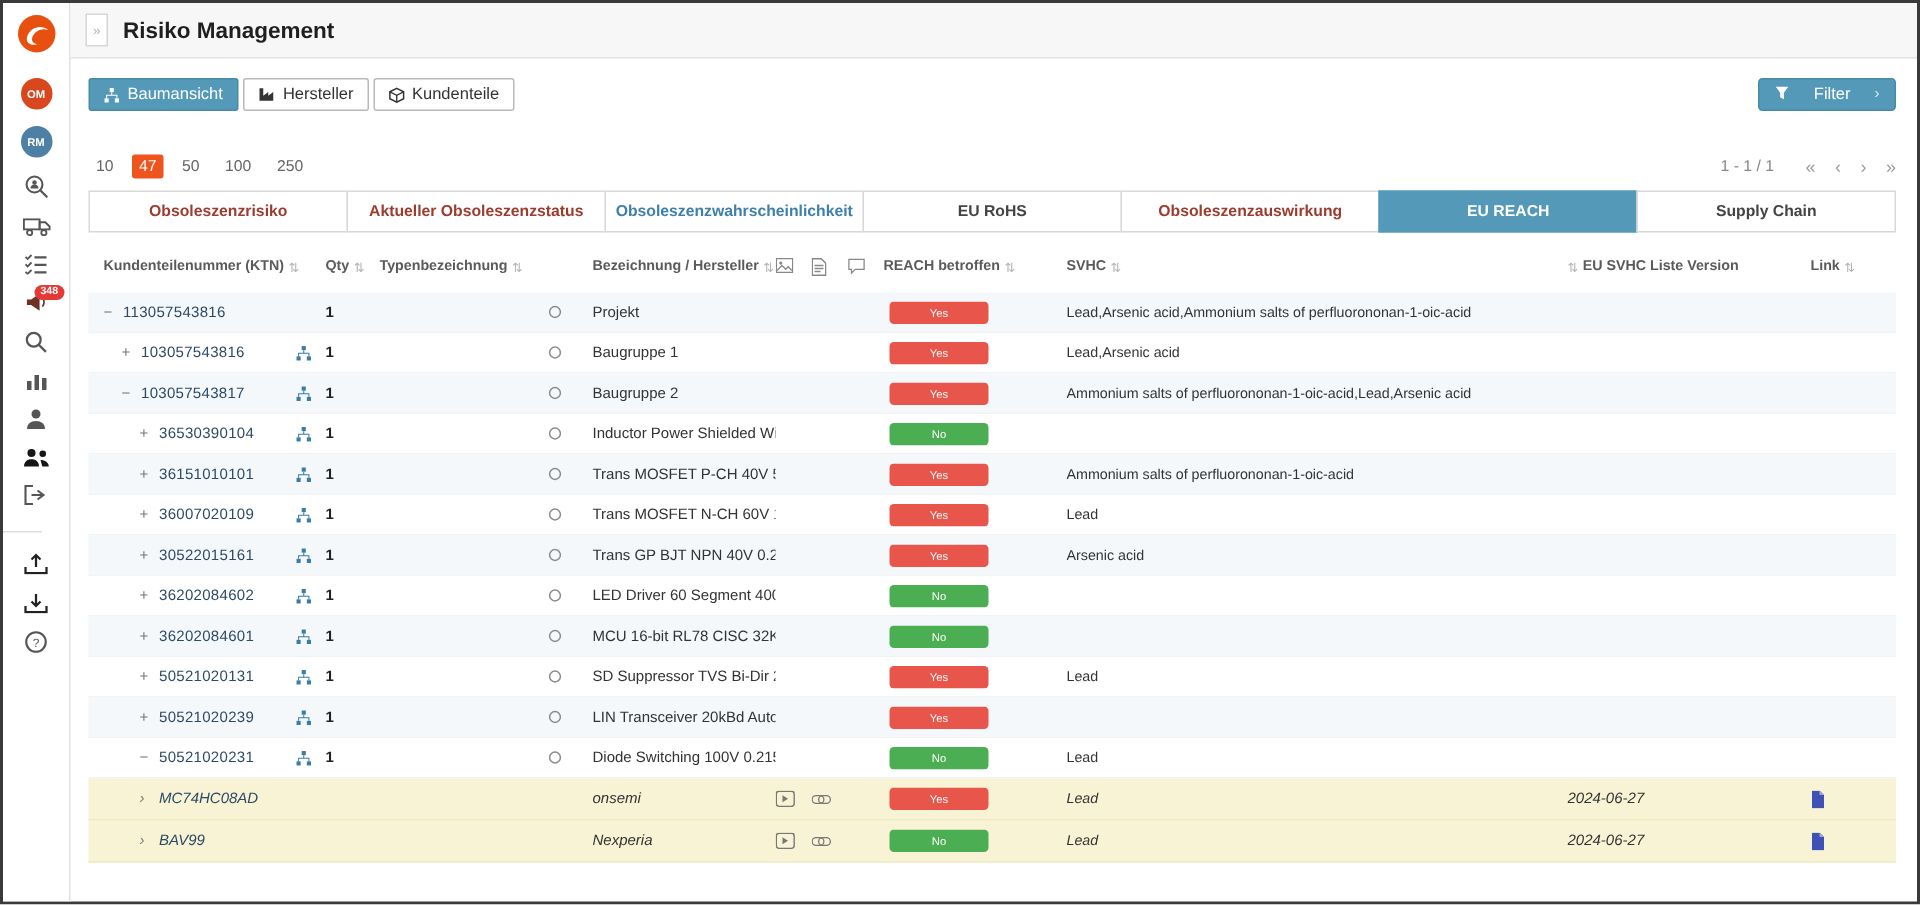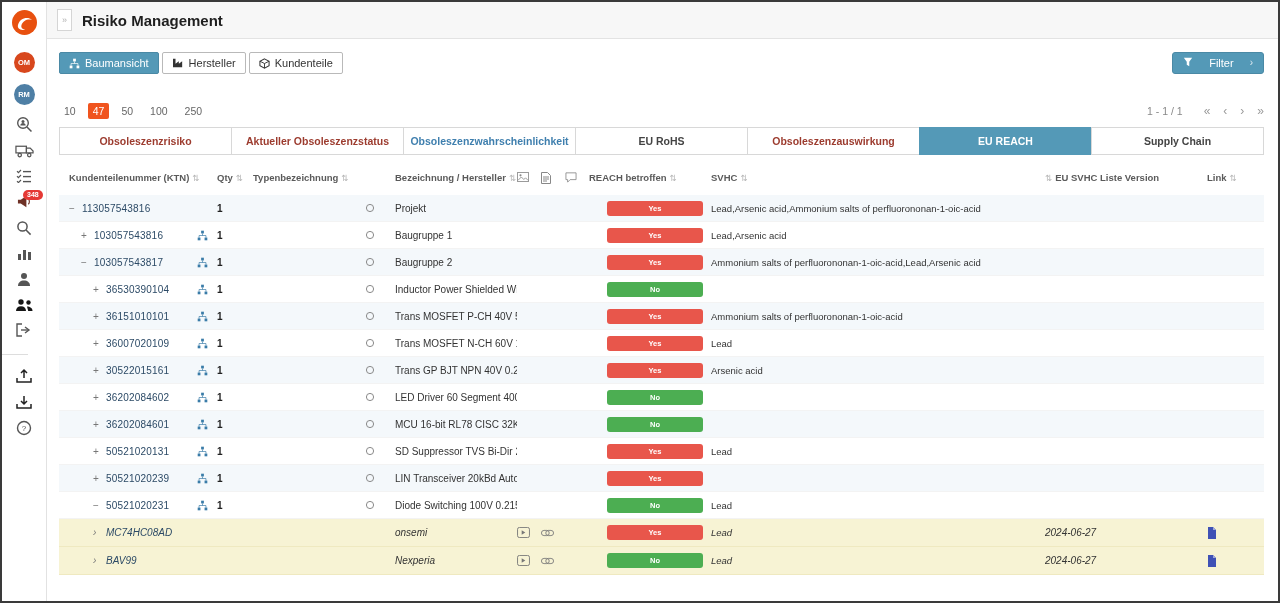--- a/index.html
+++ b/index.html
@@ -55,21 +55,21 @@
   .trow{display:flex;align-items:center;height:27px;font-size:10px;color:#333;border-bottom:1px solid #f3f3f3}
   .trow.striped{background:#f4f8fb}
   .trow.mfr{background:#f7f3d4;font-style:italic;height:28px;border-bottom:1px solid #efe9c0}
   .expander{color:#777;width:13px;cursor:pointer;font-size:10px;flex:0 0 13px}
   .ktn{color:#2c4a66;cursor:pointer;letter-spacing:.2px}
   .ktn.u,.mfr-name{}
   .mfr-name{color:#2c4a66;cursor:pointer}
   .ind0{padding-left:10px}.ind1{padding-left:22px}.ind2{padding-left:34px}
   .share{margin-left:auto;margin-right:9px;display:flex;color:#3a7ca8;cursor:pointer}
   .trow .c-qty{font-weight:bold;color:#222}
-  .badge{width:96px;height:15px;border-radius:3px;color:#fff;font-size:7.5px;font-weight:bold;display:flex;align-items:center;justify-content:center;margin-left:18px;cursor:pointer;font-style:normal}
+  .badge{width:66px;height:15px;border-radius:3px;color:#fff;font-size:7.5px;font-weight:normal;display:flex;align-items:center;justify-content:center;margin-left:4px;cursor:pointer;font-style:normal}
   .trow .c-svhc{font-size:9.5px;padding-right:8px}
   .trow .c-ver{font-size:10px}
   .ring{display:flex;color:#8a8a8a}
   .rowico{display:flex;color:#777;cursor:pointer}
   .filelink{color:#3f51b5}
   svg{display:block}
 </style>
 </head>
 <body>
 

